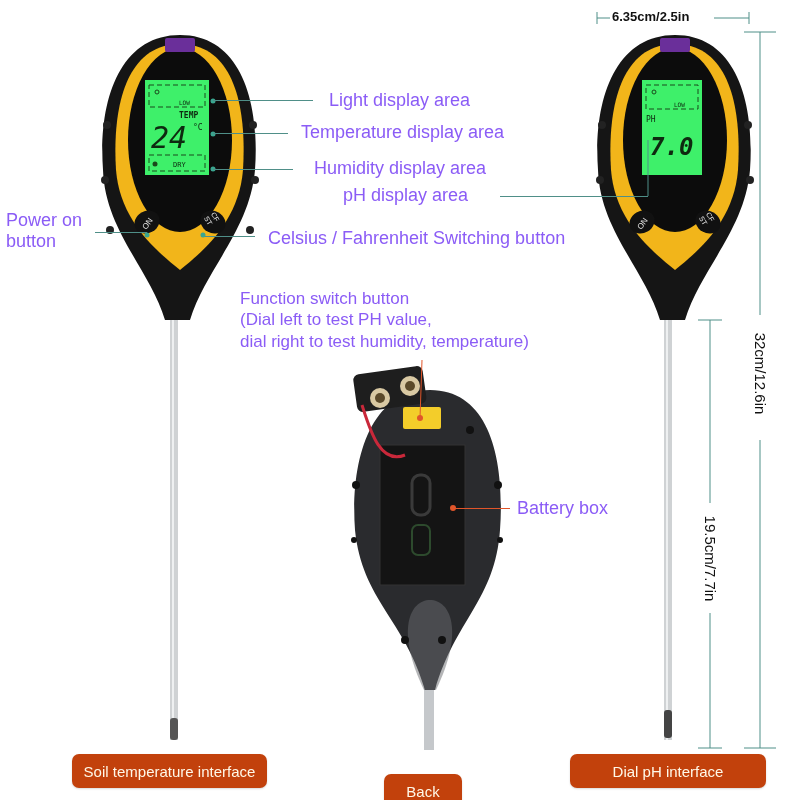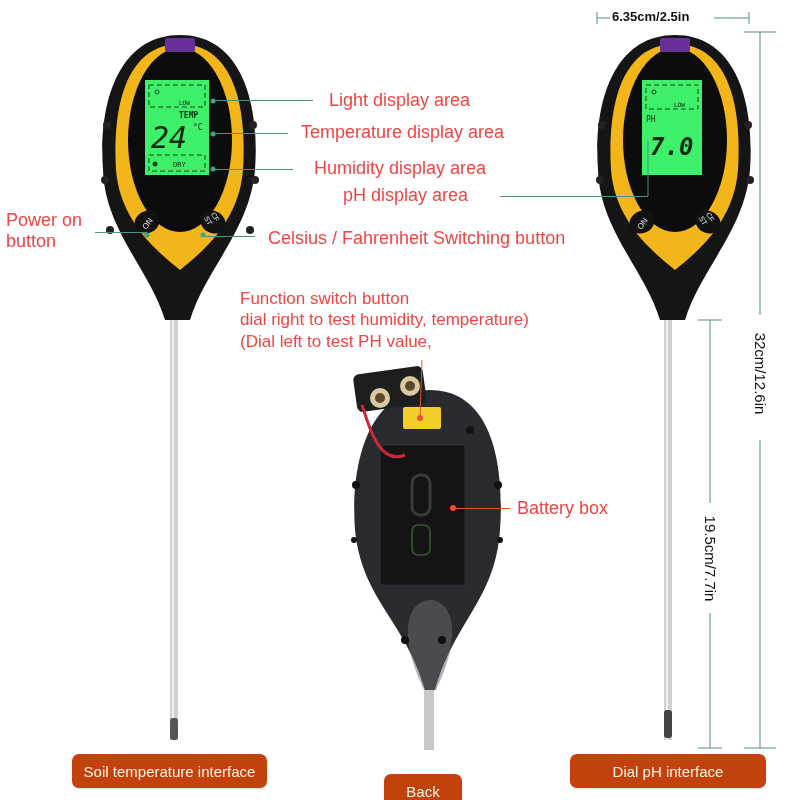--- a/index.html
+++ b/index.html
@@ -1,19 +1,19 @@
 <!DOCTYPE html>
 <html><head>
   <meta charset="utf-8">
   <style>
     * { margin: 0; padding: 0; box-sizing: border-box; }
     html, body { width: 800px; height: 800px; background: #ffffff; overflow: hidden; }
     body { position: relative; font-family: "Liberation Sans", sans-serif; color: #111; }
     .abs { position: absolute; }
-    .label { position: absolute; font-size: 18px; color: #ef4444; white-space: nowrap; line-height: 1.15; }
+    .label { position: absolute; font-size: 18px; color: #8b5cf6; white-space: nowrap; line-height: 1.15; }
     .label.center { text-align: left; }
     .leader { position: absolute; height: 1px; background: #4f8f88; }
     .pill {
       position: absolute; height: 34px; border-radius: 7px; background: #c2410c;
       color: #fff8e8; font-size: 15px; display: flex; align-items: center; justify-content: center;
       box-shadow: 0 1px 2px rgba(0,0,0,0.15);
     }
     .lcd-txt { font-family: "DejaVu Sans Mono", monospace; fill: #0e2a10; }
   </style>
 </head>
@@ -79,22 +79,22 @@
 <div class="label" style="left:343px; top:185px;">pH display area</div>
 <div class="label" style="left:268px; top:228px;">Celsius / Fahrenheit Switching button</div>
 
 <div class="label center" style="left:6px; top:210px; width:90px;">
   <div>Power on</div>
   <div>button</div>
 </div>
 
 <div class="label center" style="left:240px; top:288px; width:360px; font-size:17px; line-height:1.25;">
   <div>Function switch button</div>
+  <div>(Dial left to test PH value,</div>
   <div>dial right to test humidity, temperature)</div>
-  <div>(Dial left to test PH value,</div>
 </div>
 
 <div class="abs" style="left:340px; top:360px; width:180px; height:390px;">
   <svg width="180" height="390" viewBox="0 0 180 390">
 
     <rect x="84" y="300" width="10" height="90" fill="#c5c8cb"></rect>
 
     <path d="M90 30 C150 30 165 100 160 170 C155 240 115 260 95 330 L85 330 C65 260 22 240 15 170 C10 100 30 30 90 30 Z" fill="#2a2b2e"></path>
     <path d="M90 240 C110 240 125 270 96 330 L84 330 C55 270 70 240 90 240 Z" fill="#6a6c70" opacity="0.5"></path>
 

